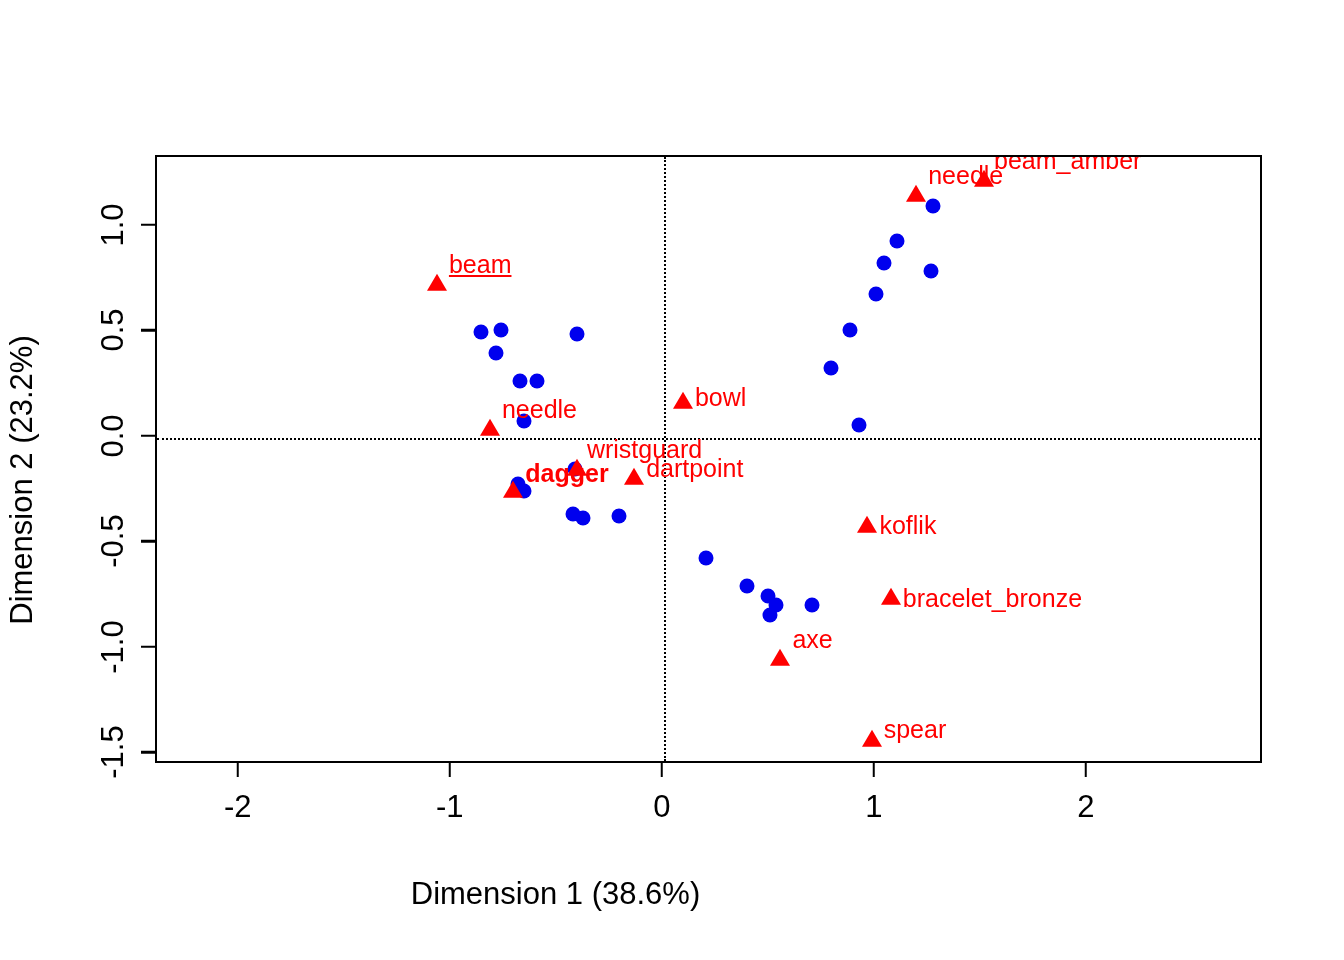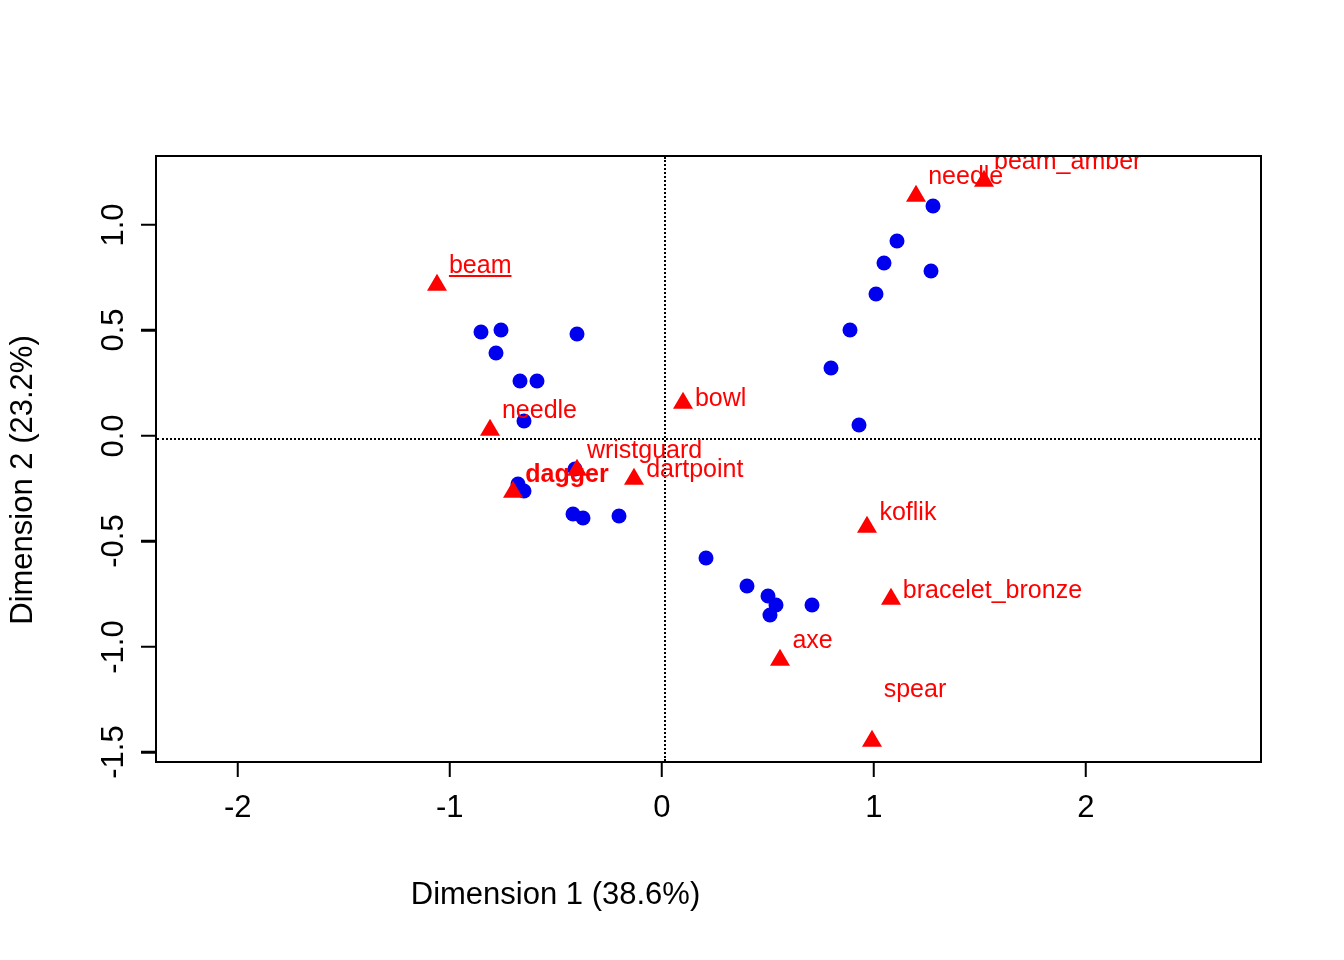--- a/index.html
+++ b/index.html
@@ -120,25 +120,25 @@
         <div class="lbl" style="left: 368.276px; top: 303.556px; font-weight: bold;">dagger</div>
         <div class="pt tri" style="left: 419.897px; top: 312.444px; transform: translate(-50%, -60%);"></div>
         <div class="lbl" style="left: 429.897px; top: 280.444px;">wristguard</div>
         <div class="pt tri" style="left: 477.155px; top: 320.889px; transform: translate(-50%, -60%);"></div>
         <div class="lbl" style="left: 489.155px; top: 299px;">dartpoint</div>
         <div class="pt tri" style="left: 525.931px; top: 244.889px; transform: translate(-50%, -60%);"></div>
         <div class="lbl" style="left: 537.931px; top: 228px;">bowl</div>
         <div class="pt tri" style="left: 623.483px; top: 502.444px; transform: translate(-50%, -60%);"></div>
         <div class="lbl" style="left: 635.483px; top: 470.444px;">axe</div>
         <div class="pt tri" style="left: 714.672px; top: 582.667px; transform: translate(-50%, -60%);"></div>
-        <div class="lbl" style="left: 726.672px; top: 519px;">spear</div>
+        <div class="lbl" style="left: 726.672px; top: 560px;">spear</div>
         <div class="pt tri" style="left: 710.431px; top: 369.444px; transform: translate(-50%, -60%);"></div>
-        <div class="lbl" style="left: 722.431px; top: 342px;">koflik</div>
+        <div class="lbl" style="left: 722.431px; top: 356px;">koflik</div>
         <div class="pt tri" style="left: 733.759px; top: 441.222px; transform: translate(-50%, -60%);"></div>
-        <div class="lbl" style="left: 745.759px; top: 420px;">bracelet_bronze</div>
+        <div class="lbl" style="left: 745.759px; top: 429px;">bracelet_bronze</div>
         <div class="pt tri" style="left: 759.207px; top: 38px; transform: translate(-50%, -60%);"></div>
         <div class="lbl" style="left: 771.207px; top: 6px;">needle</div>
         <div class="pt tri" style="left: 827.069px; top: 23.2222px; transform: translate(-50%, -60%);"></div>
         <div class="lbl" style="left: 837.069px; top: -8.77778px;">beam_amber</div>
       </div>
   </div>
 
   <div id="ticks-x">
       <div class="tick-x" style="left: 237.707px; top: 763px;"></div>
       <div class="ticklbl-x" style="left: 237.707px; top: 789px;">-2</div>

